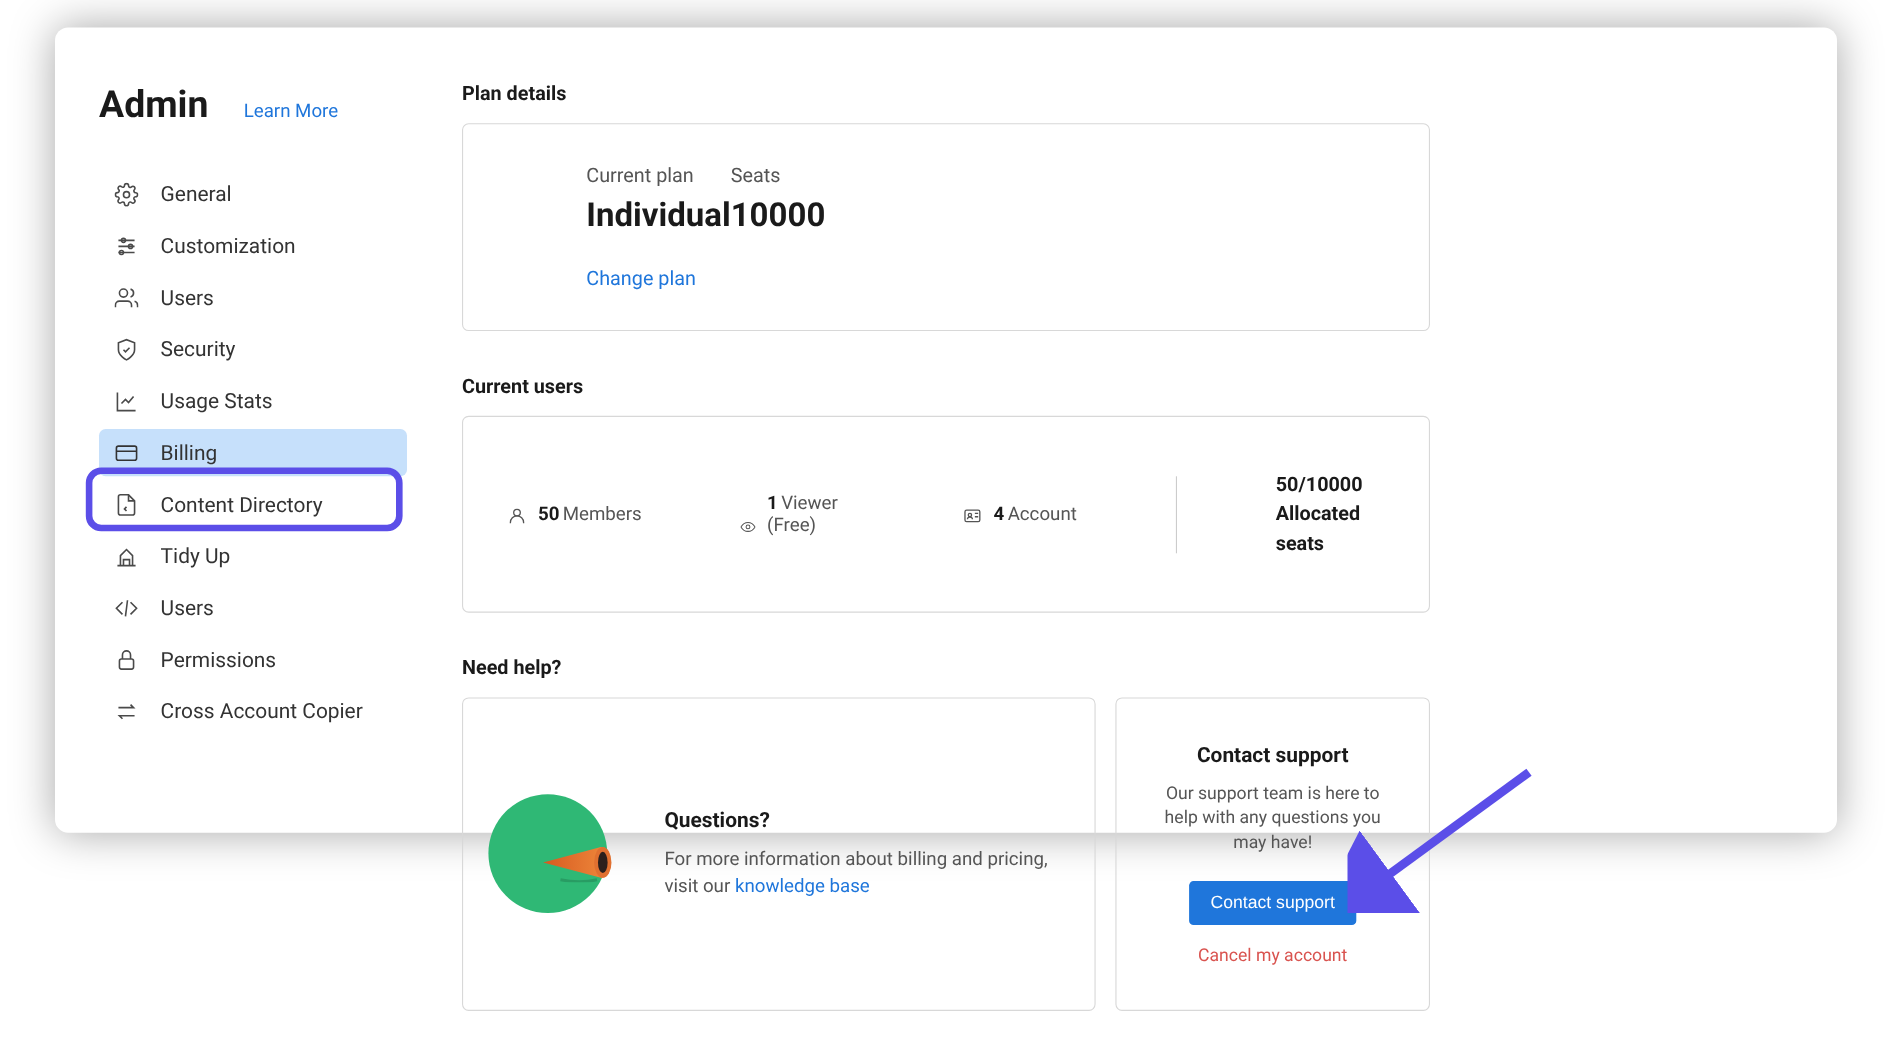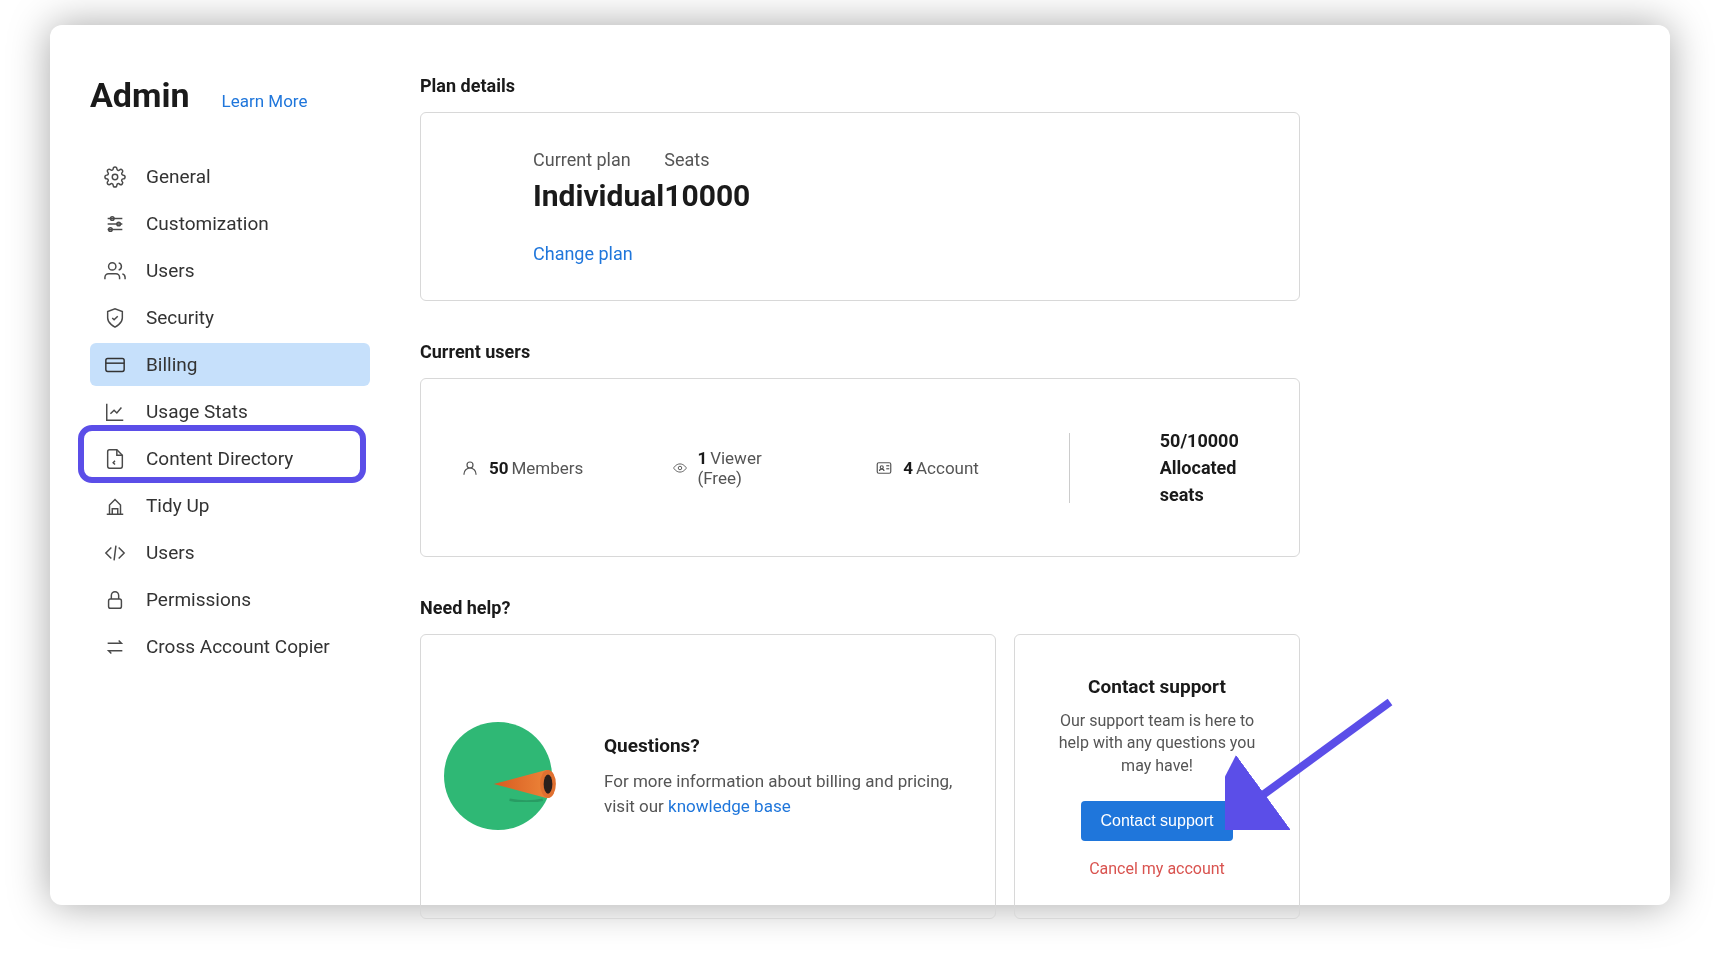--- a/index.html
+++ b/index.html
@@ -9,21 +9,21 @@
       color: #1a1a1a;
       width: 1721px;
       height: 964px;
       position: relative;
     }
     .outer-container {
       position: absolute;
       left: 50px;
       top: 25px;
       width: 1620px;
-      height: 880px;
+      height: 732px;
       background: #fff;
       border-radius: 12px;
       box-shadow: 0 0 40px rgba(0,0,0,0.35);
       padding: 50px 40px 40px 40px;
       display: flex;
       gap: 50px;
     }
     .sidebar {
       width: 280px;
       flex-shrink: 0;
@@ -122,21 +122,21 @@
       cursor: pointer;
     }
     .users-card {
       padding: 48px 40px;
       display: flex;
       align-items: center;
       gap: 90px;
     }
     .stat {
       display: flex;
-      align-items: center;
+      align-items: flex-end;
       gap: 10px;
       font-size: 17px;
       color: #555;
     }
     .stat svg {
       width: 18px;
       height: 18px;
       stroke: #555;
       fill: none;
       stroke-width: 1.6;
@@ -287,33 +287,33 @@
           </svg>
         <span>Users</span>
       </li>
       <li class="nav-item">
         <svg viewBox="0 0 24 24">
             <path d="M12 22s8-4 8-10V5l-8-3-8 3v7c0 6 8 10 8 10z"></path>
             <path d="M9 12l2 2 4-4"></path>
           </svg>
         <span>Security</span>
       </li>
+      <li class="nav-item">
+        <svg viewBox="0 0 24 24">
+            <path d="M3 3v18h18"></path>
+            <path d="M7 14l4-4 3 3 5-6"></path>
+          </svg>
+        <span>Usage Stats</span>
+      </li>
       <li class="nav-item active">
         <svg viewBox="0 0 24 24">
             <rect x="2" y="5" width="20" height="14" rx="2"></rect>
             <line x1="2" y1="10" x2="22" y2="10"></line>
           </svg>
         <span>Billing</span>
-      </li>
-      <li class="nav-item">
-        <svg viewBox="0 0 24 24">
-            <path d="M3 3v18h18"></path>
-            <path d="M7 14l4-4 3 3 5-6"></path>
-          </svg>
-        <span>Usage Stats</span>
       </li>
       <li class="nav-item">
         <svg viewBox="0 0 24 24">
             <path d="M14 2H6a2 2 0 0 0-2 2v16a2 2 0 0 0 2 2h12a2 2 0 0 0 2-2V8z"></path>
             <path d="M14 2v6h6"></path>
             <path d="M12 18l-2-2 2-2"></path>
           </svg>
         <span>Content Directory</span>
       </li>
       <li class="nav-item">

